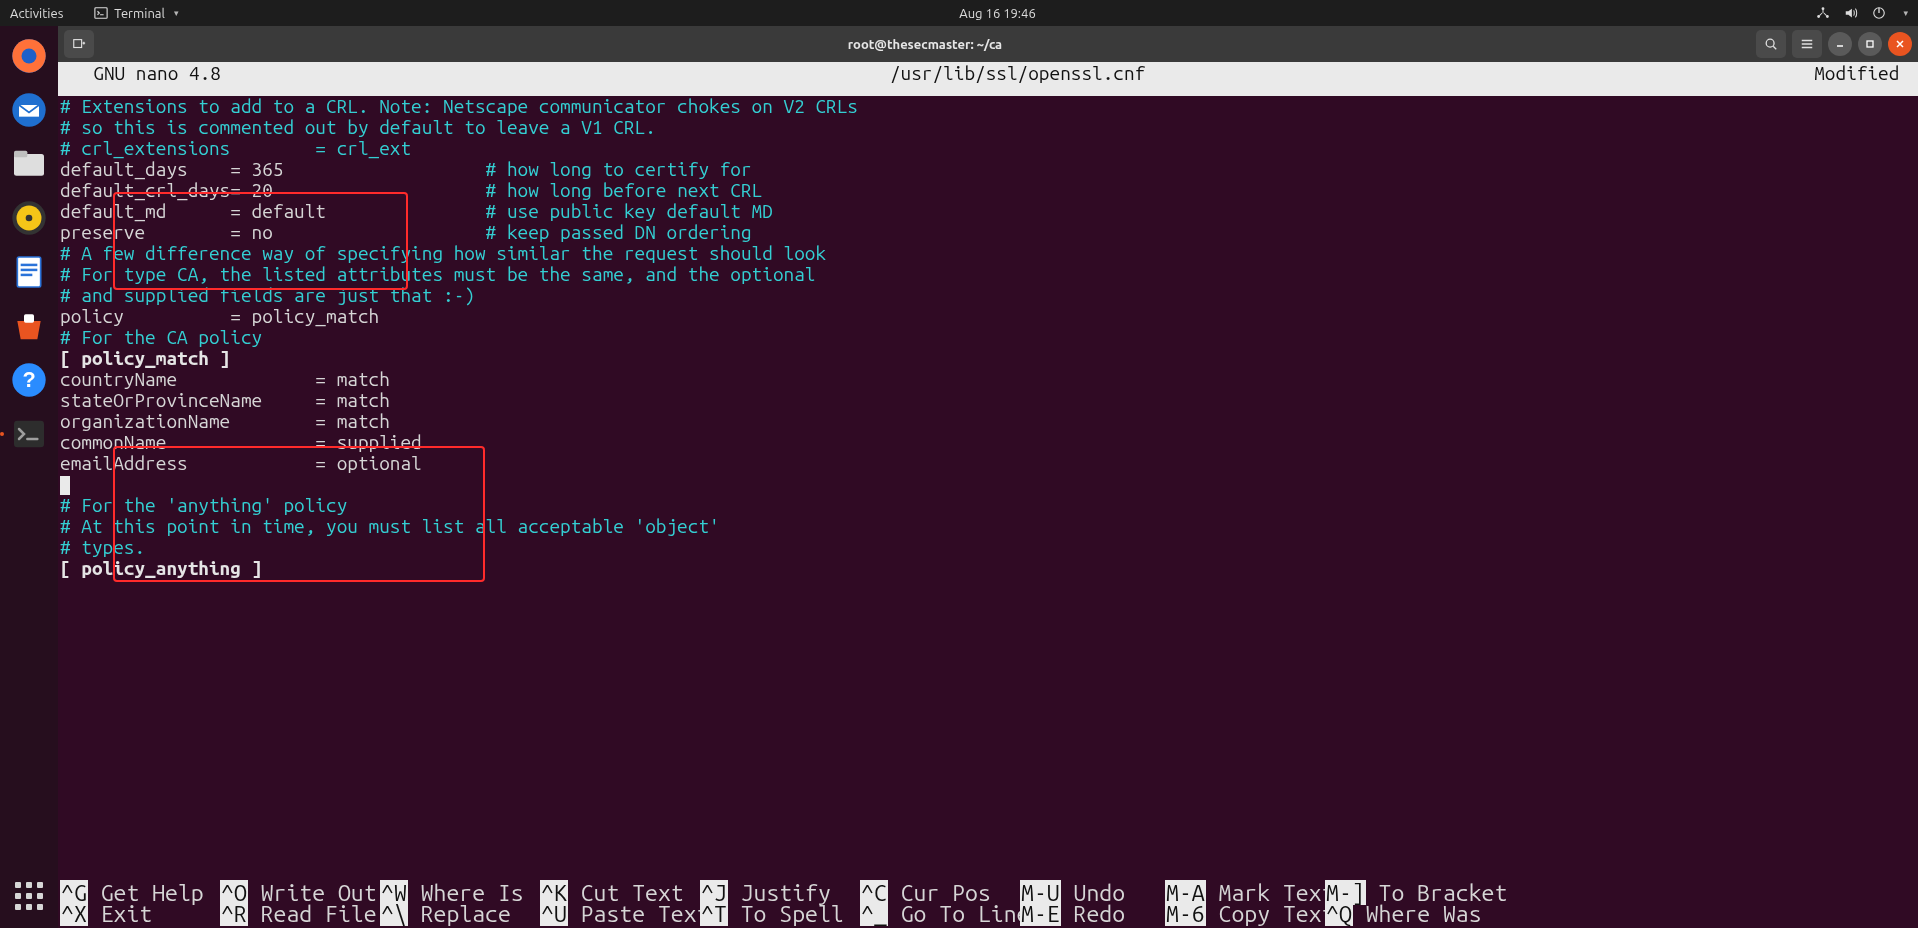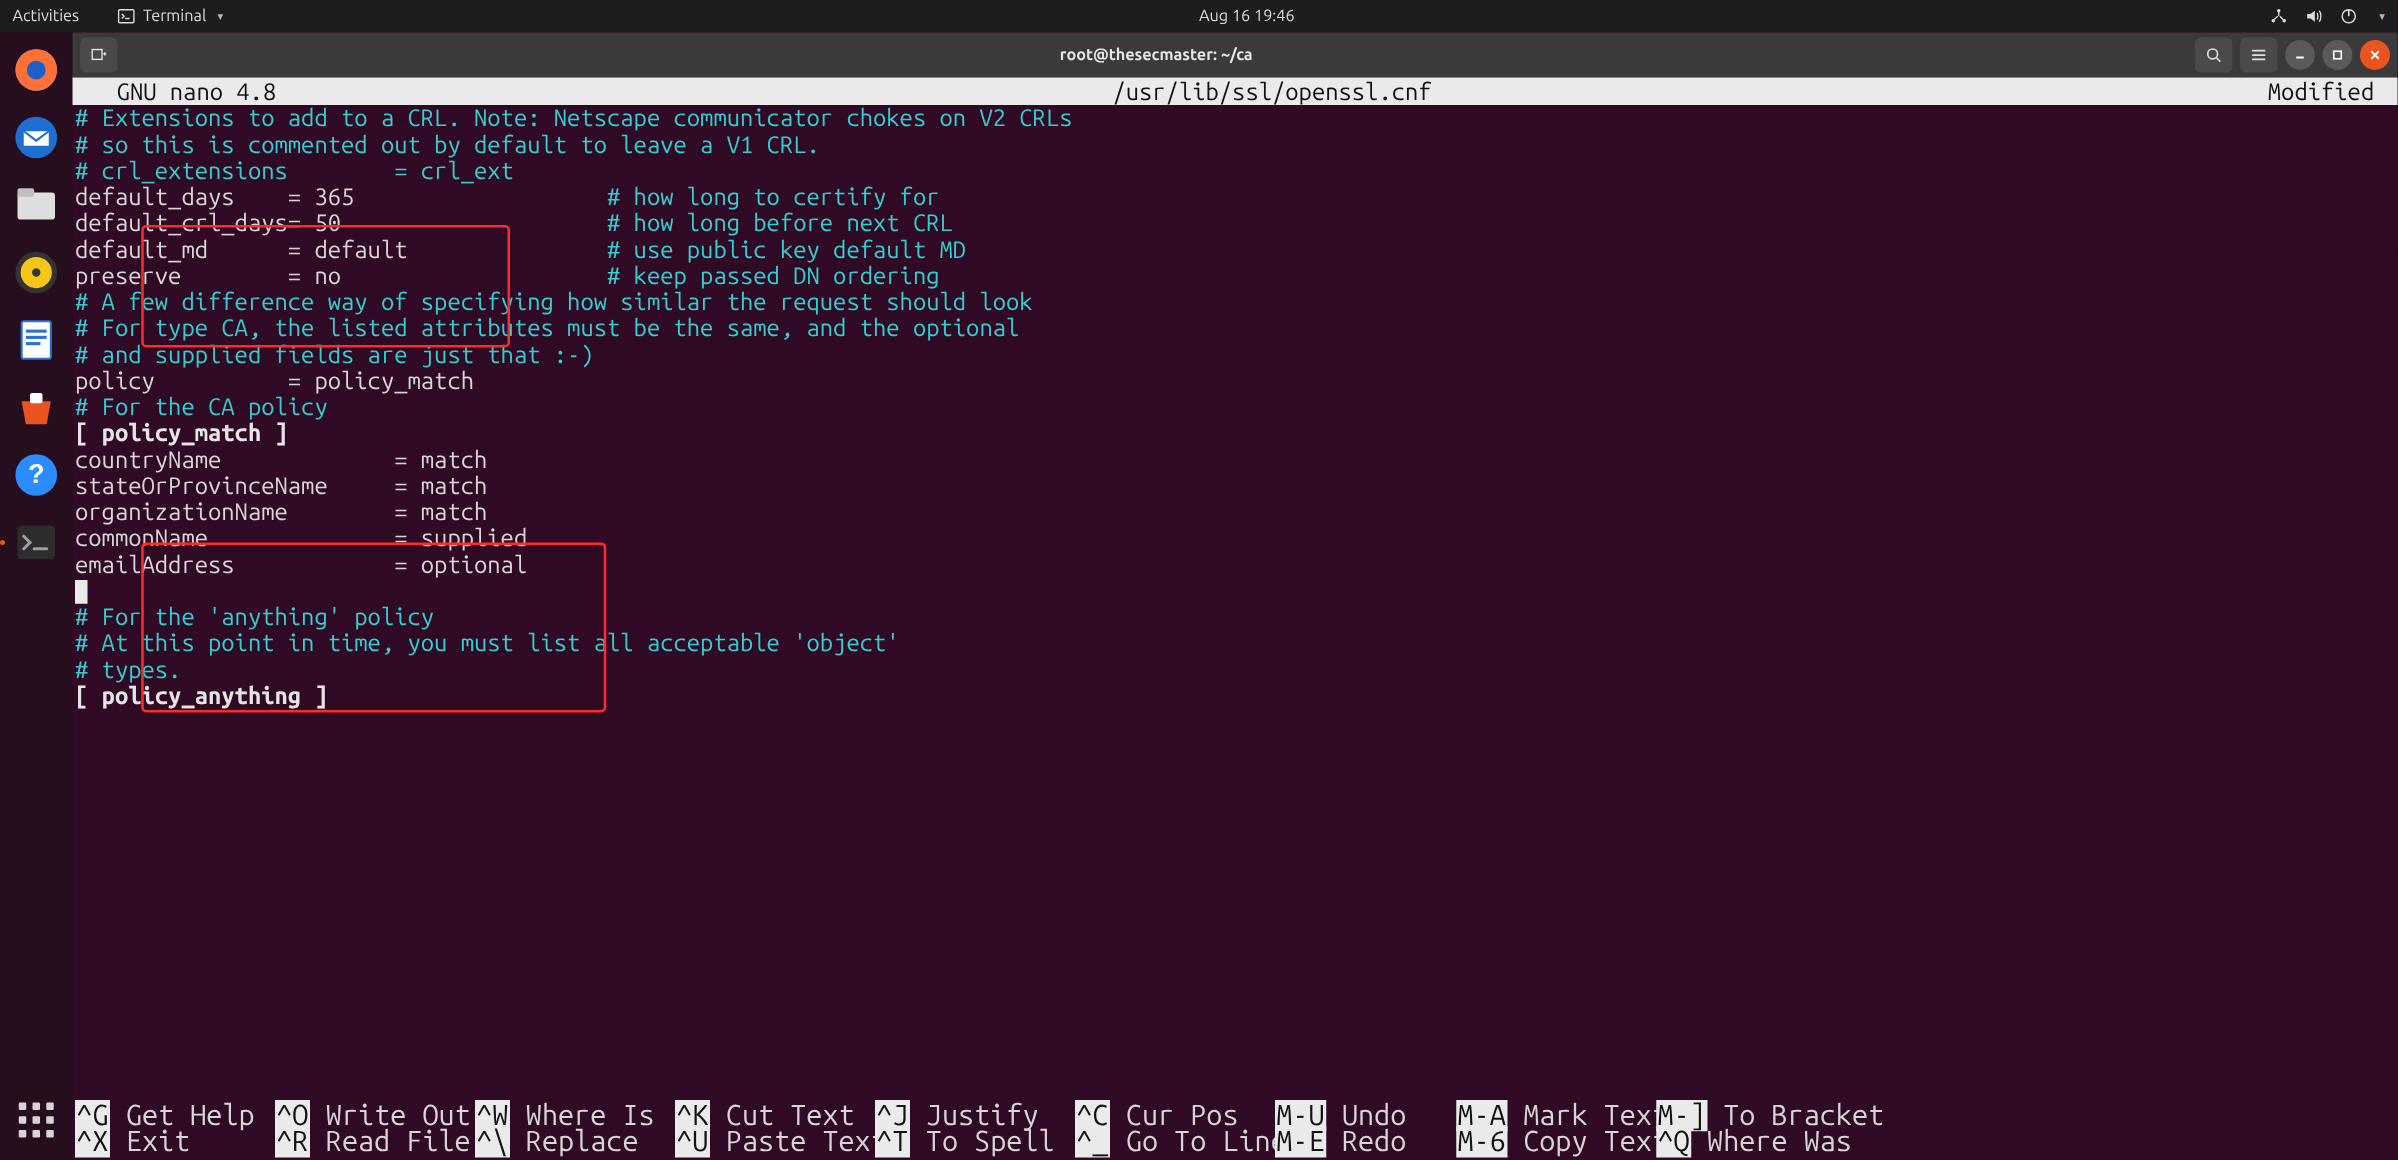--- a/index.html
+++ b/index.html
@@ -88,21 +88,21 @@
   .win-close { background:#e95420; }
   .win-ctrl svg { width:10px;height:10px;fill:#fff; }
 
   
   .nano-header {
     background: #eaeaea;
     color: #111;
     font-family: "Ubuntu Mono","DejaVu Sans Mono",Menlo,Consolas,monospace;
     font-size: 19px;
     line-height: 22px;
-    height: 22px;
+    height: 34px;
     display: flex;
     padding: 0 2px 0 14px;
   }
   .nano-header .nh-left { white-space: pre; }
   .nano-header .nh-center { flex:1; text-align:center; }
   .nano-header .nh-right { white-space: pre; padding-right:6px;}
 
   .editor {
     flex: 1;
     font-family: "Ubuntu Mono","DejaVu Sans Mono",Menlo,Consolas,monospace;
@@ -296,21 +296,21 @@
     <span class="nh-right">Modified </span>
   </div>
 
   <div class="editor" id="editor">
 
   <div class="line"><span class="c-comment"># Extensions to add to a CRL. Note: Netscape communicator chokes on V2 CRLs</span></div>
       <div class="line"><span class="c-comment"># so this is commented out by default to leave a V1 CRL.</span></div>
       <div class="line"><span class="c-comment"># crl_extensions        = crl_ext</span></div>
       <div class="line"><span class="c-plain"></span></div>
       <div class="line"><span class="c-plain">default_days    = 365                   </span><span class="c-comment"># how long to certify for</span></div>
-      <div class="line"><span class="c-plain">default_crl_days= 50                    </span><span class="c-comment"># how long before next CRL</span></div>
+      <div class="line"><span class="c-plain">default_crl_days= 20                    </span><span class="c-comment"># how long before next CRL</span></div>
       <div class="line"><span class="c-plain">default_md      = default               </span><span class="c-comment"># use public key default MD</span></div>
       <div class="line"><span class="c-plain">preserve        = no                    </span><span class="c-comment"># keep passed DN ordering</span></div>
       <div class="line"><span class="c-plain"></span></div>
       <div class="line"><span class="c-comment"># A few difference way of specifying how similar the request should look</span></div>
       <div class="line"><span class="c-comment"># For type CA, the listed attributes must be the same, and the optional</span></div>
       <div class="line"><span class="c-comment"># and supplied fields are just that :-)</span></div>
       <div class="line"><span class="c-plain">policy          = policy_match</span></div>
       <div class="line"><span class="c-plain"></span></div>
       <div class="line"><span class="c-comment"># For the CA policy</span></div>
       <div class="line"><span class="c-section">[ policy_match ]</span></div>

